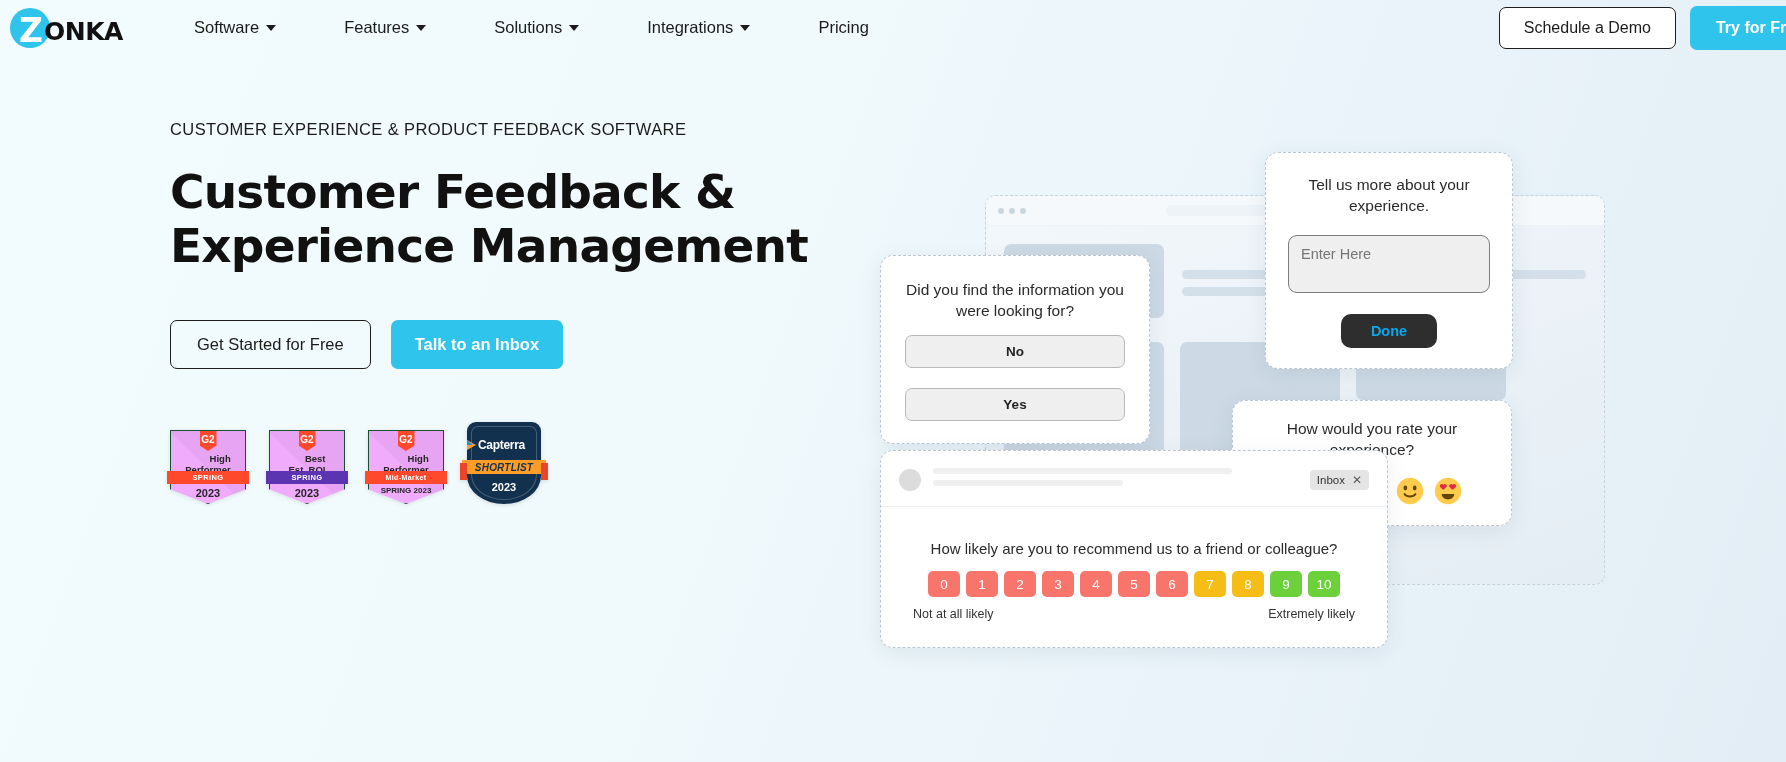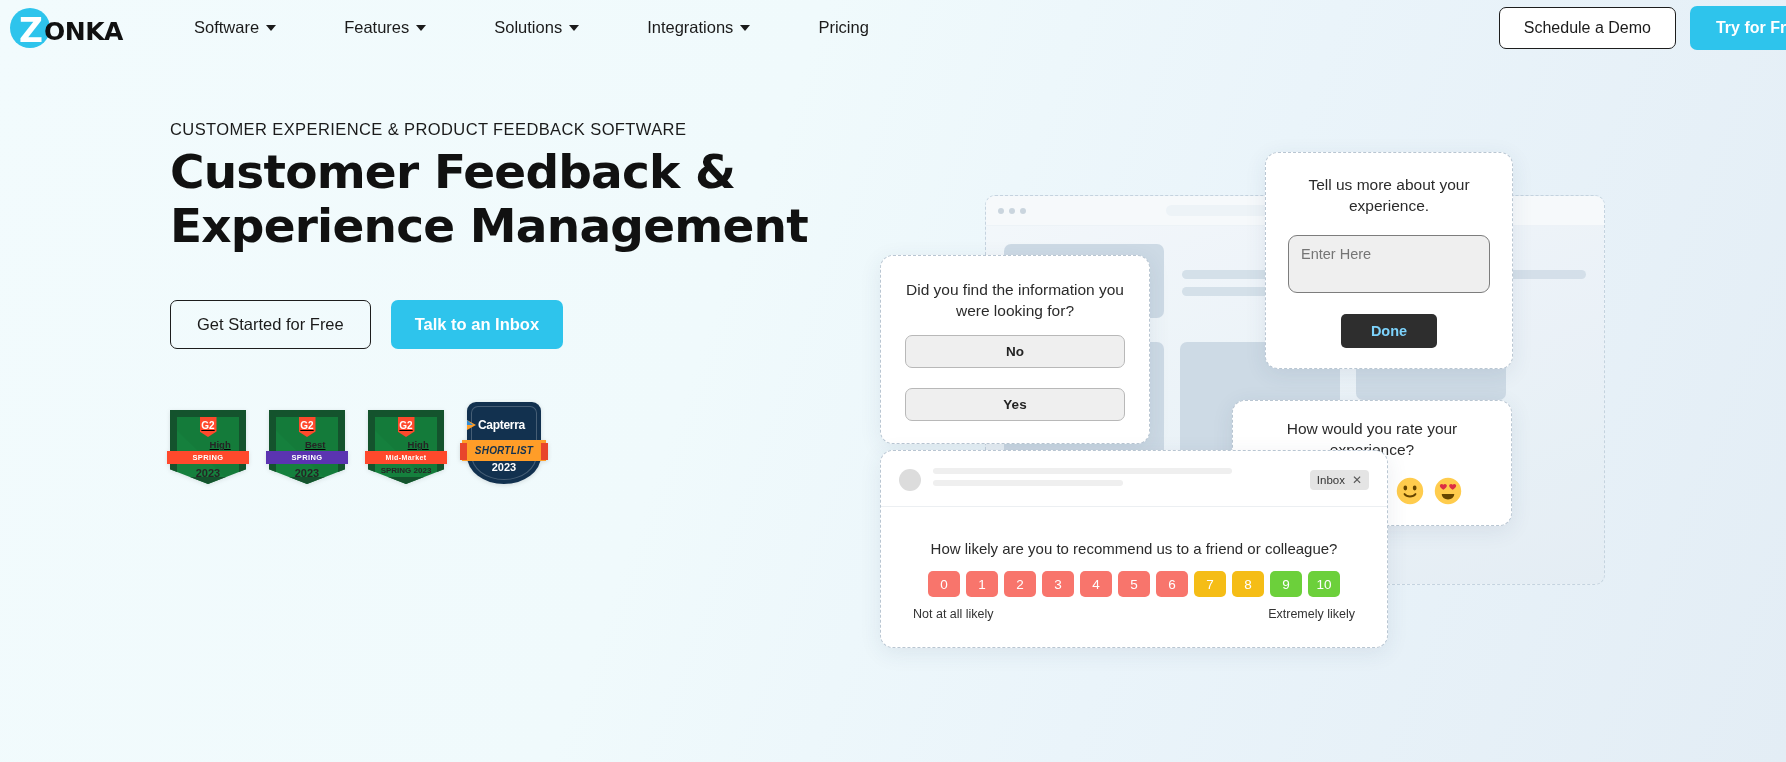--- a/index.html
+++ b/index.html
@@ -77,21 +77,21 @@
     padding: 13px 26px;
     cursor: pointer; white-space: nowrap;
     margin-right: -44px;
     font-family: "Liberation Sans", sans-serif;
   }
 
   
   .hero { position: absolute; left: 170px; top: 120px; width: 640px; z-index: 20; }
   .eyebrow {
     font-size: 16.5px; letter-spacing: 0.4px;
-    color: #1b1b1b; margin-bottom: 6px;
+    color: #1b1b1b; margin-bottom: 26px;
   }
   .hero-title {
     font-size: 47px; line-height: 1.15;
     font-weight: 700; color: #111111;
     letter-spacing: -0.8px; margin-bottom: 26px;
     font-family: "DejaVu Sans", sans-serif;
   }
   .hero-sub {
     font-size: 17px; line-height: 1.68;
     color: #2a2a2a; width: 560px;
@@ -111,26 +111,25 @@
   }
 
   
   .badges { display: flex; gap: 23px; margin-top: 53px; align-items: flex-end; }
   .g2-badge {
     width: 76px; position: relative;
     filter: drop-shadow(0 1px 2px rgba(0,0,0,0.10));
   }
   .g2-shield {
     width: 76px; height: 74px;
-    background: #15803d;
+    background: #f0abfc;
     clip-path: polygon(0 0, 100% 0, 100% 80%, 50% 100%, 0 80%);
     position: relative; overflow: hidden;
     display: flex; flex-direction: column; align-items: center;
-    border: 7px solid #14532d;
-    text-decoration: underline;
+    border: 1px solid #14532d;
   }
   .g2-shield::after {
     content: ""; position: absolute; right: 0; top: 0;
     width: 0; height: 0;
     border-left: 76px solid transparent;
     border-top: 74px solid rgba(0,0,0,0.035);
   }
   .g2-logo {
     width: 17px; height: 20px; background: #ff492c;
     clip-path: polygon(0 0, 100% 0, 100% 72%, 50% 100%, 0 72%);
@@ -180,21 +179,21 @@
     position: relative;
   }
   .cap-arrow::after {
     content: ""; position: absolute; left: -9px; top: -5px;
     border-left: 6px solid #2f8cd6;
     border-top: 5px solid transparent;
     border-bottom: 0 solid transparent;
   }
   .cap-word { color: #fff; font-size: 12px; font-weight: 700; letter-spacing: -0.3px; }
   .cap-ribbon {
-    position: absolute; top: 38px; left: -5px; right: -5px; height: 21px;
+    position: absolute; top: 38px; left: -5px; right: -5px; height: 14px;
     background: #ff9d28; display: flex; align-items: center; justify-content: center;
     color: #12314f; font-size: 10px; font-weight: 700; font-style: italic;
     letter-spacing: 0.2px;
   }
   .cap-ribbon::before, .cap-ribbon::after {
     content: ""; position: absolute; width: 7px; height: 17px; background: #e8452c; top: 3px;
   }
   .cap-ribbon::before { left: -2px; }
   .cap-ribbon::after { right: -2px; }
   .cap-year {
@@ -273,22 +272,22 @@
   .txtarea {
     width: 100%; height: 58px; margin-top: 18px;
     background: #efefef; border: 1px solid #7d7d7d;
     border-radius: 9px; padding: 10px 12px;
     font-size: 14.5px; color: #0369a1;
     font-family: "Liberation Sans", sans-serif;
     resize: none; outline: none;
   }
   .done-btn {
     display: block; margin: 17px auto 0;
-    background: #2e2e2e; color: #7dd3fc;
-    border: none; border-radius: 5px;
+    background: #2e2e2e; color: #0ea5e9;
+    border: none; border-radius: 10px;
     padding: 9px 30px; font-size: 14.5px; font-weight: 700;
     cursor: pointer;
     font-family: "Liberation Sans", sans-serif;
   }
 
   
   .card-emoji {
     left: 352px; top: 400px; width: 280px; padding: 18px 16px 20px;
   }
   .emoji-row {

